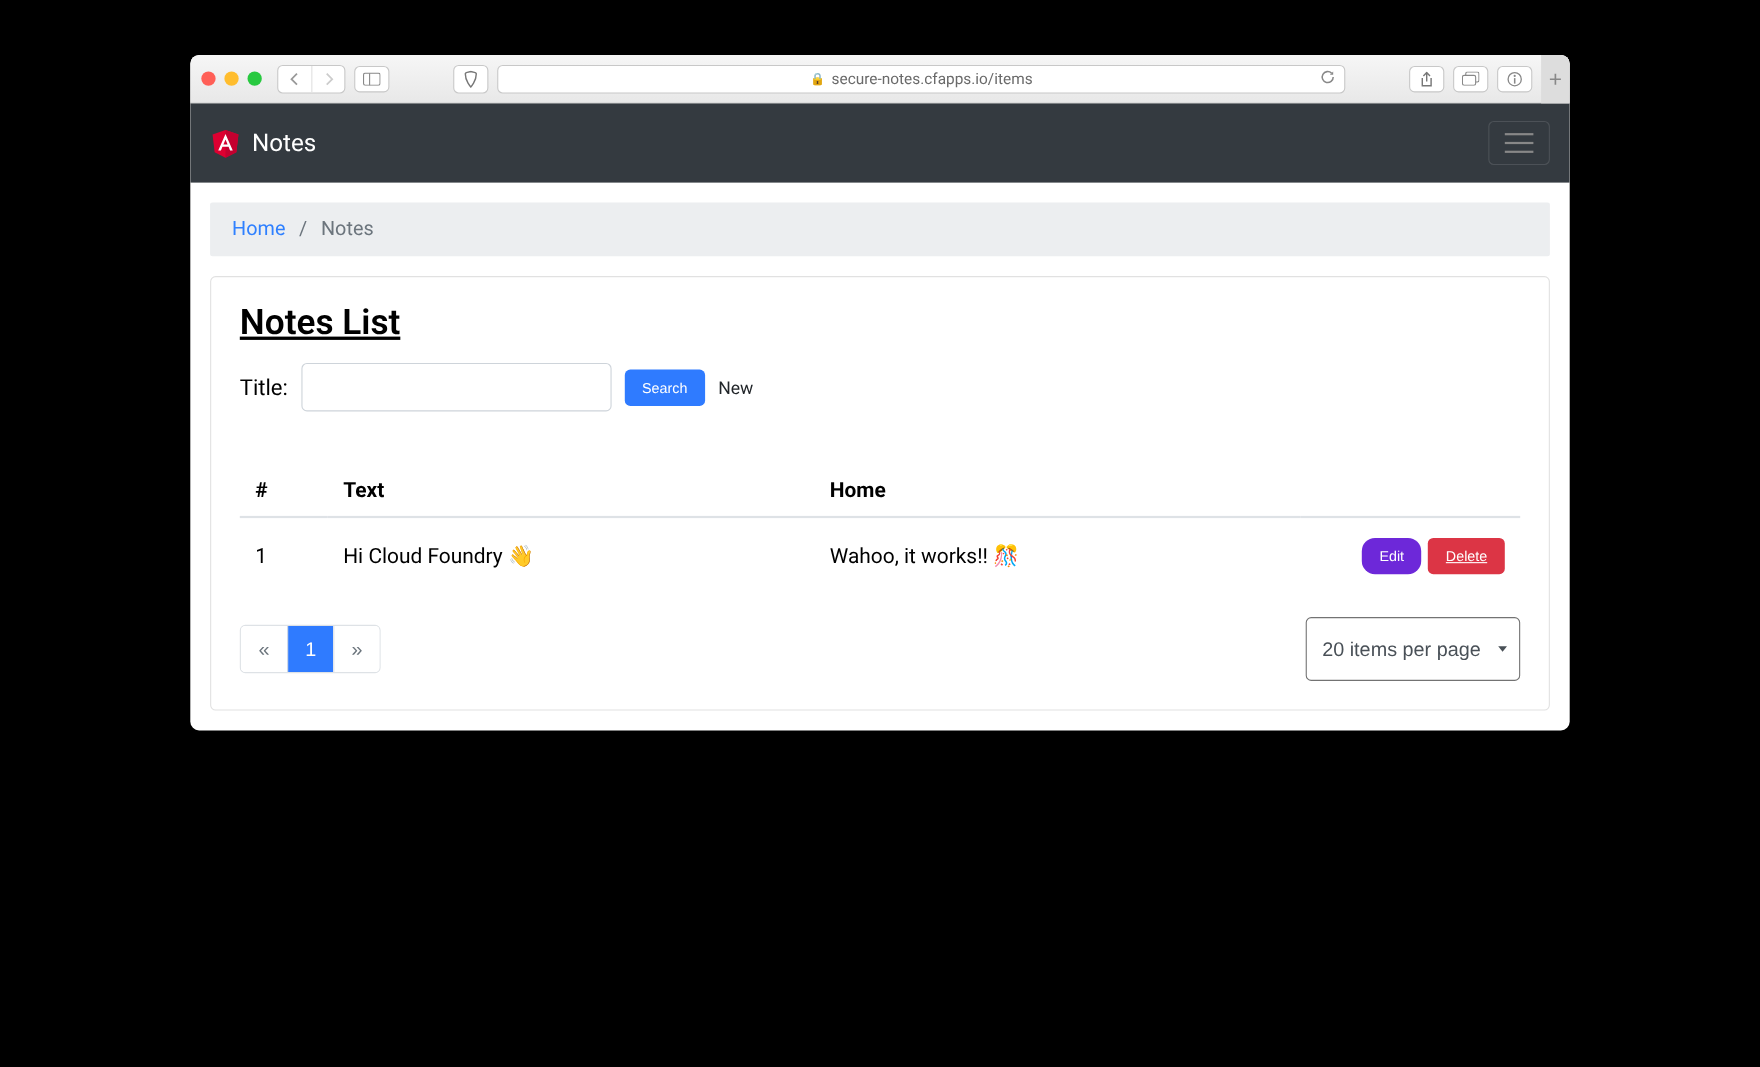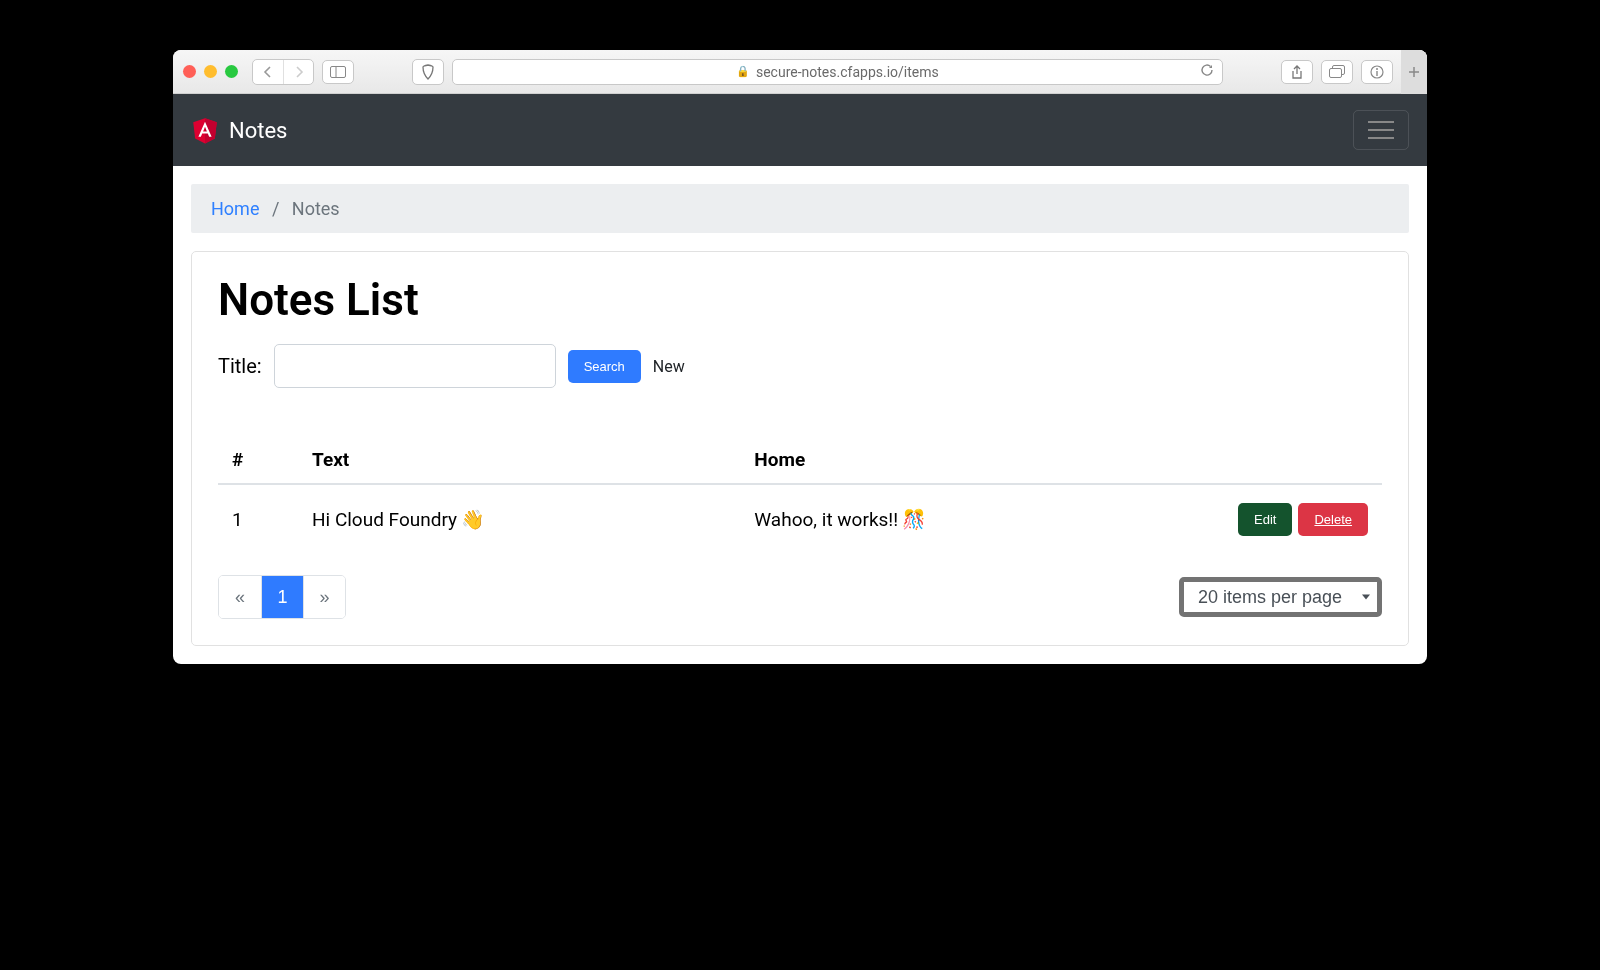--- a/index.html
+++ b/index.html
@@ -63,42 +63,42 @@
     .hamburger span::before,.hamburger span::after{content:"";position:absolute;left:0;width:26px;height:2px;background:#888;}
     .hamburger span::before{top:-8px;} .hamburger span::after{top:8px;}
     
     .page{padding:18px;}
     .breadcrumb{
       background:#eceef0;border-radius:2px;padding:14px 20px;font-size:18px;color:#6c757d;margin-bottom:18px;
     }
     .breadcrumb a{color:#2f80ff;text-decoration:none;}
     .breadcrumb .sep{margin:0 8px;color:#6c757d;}
     .card{border:1px solid #e1e1e1;border-radius:5px;padding:22px 26px 26px;}
-    .card h2{font-size:44px;font-weight:600;margin-bottom:18px;}
+    .card h2{font-size:32px;font-weight:600;margin-bottom:18px;text-decoration:underline;}
     .search-row{display:flex;align-items:center;gap:12px;margin-bottom:48px;flex-wrap:wrap;}
     .search-row label{font-size:20px;}
     .search-row input{
       width:282px;height:44px;border:1px solid #ced4da;border-radius:5px;padding:6px 12px;font-size:18px;
     }
     .btn{border:none;border-radius:5px;padding:9px 16px;font-size:13px;cursor:pointer;}
     .btn-primary{background:#2f7bff;color:#fff;}
     .link-new{font-size:16px;color:#212529;margin-left:0;cursor:pointer;}
     table{width:100%;border-collapse:collapse;font-size:19px;}
     th{text-align:left;padding:12px 14px;font-weight:700;border-bottom:2px solid #dee2e6;}
     td{padding:18px 14px;border-bottom:1px solid #fff;vertical-align:middle;}
     .actions{text-align:right;white-space:nowrap;}
-    .btn-secondary{background:#14532d;color:#fff;}
+    .btn-secondary{background:#6d28d9;color:#fff;border-radius:12px;}
     .btn-danger{background:#dc3545;color:#fff;margin-left:6px;text-decoration:underline;}
     .footer-row{display:flex;align-items:center;justify-content:space-between;margin-top:20px;}
     .pagination{display:flex;border:1px solid #dee2e6;border-radius:5px;overflow:hidden;}
     .page-link{width:42px;height:42px;display:flex;align-items:center;justify-content:center;font-size:18px;color:#6c757d;background:#fff;border:none;}
     .page-link + .page-link{border-left:1px solid #dee2e6;}
     .page-link.active{background:#2f7bff;color:#fff;}
     .per-page{
-      border:5px solid #737373;border-radius:5px;height:40px;padding:0 34px 0 14px;font-size:18px;color:#495057;
+      border:1px solid #737373;border-radius:5px;height:58px;padding:0 34px 0 14px;font-size:18px;color:#495057;
       background:#fff;appearance:none;position:relative;
     }
     .per-wrap{position:relative;}
     .per-wrap::after{
       content:"";position:absolute;right:12px;top:50%;transform:translateY(-50%);
       width:0;height:0;border-left:4px solid transparent;border-right:4px solid transparent;border-top:5px solid #495057;
     }
     .per-wrap::before{
       content:"";position:absolute;right:12px;top:50%;transform:translateY(-11px);
       width:0;height:0;border-left:4px solid transparent;border-right:4px solid transparent;border-bottom:5px solid #495057;

